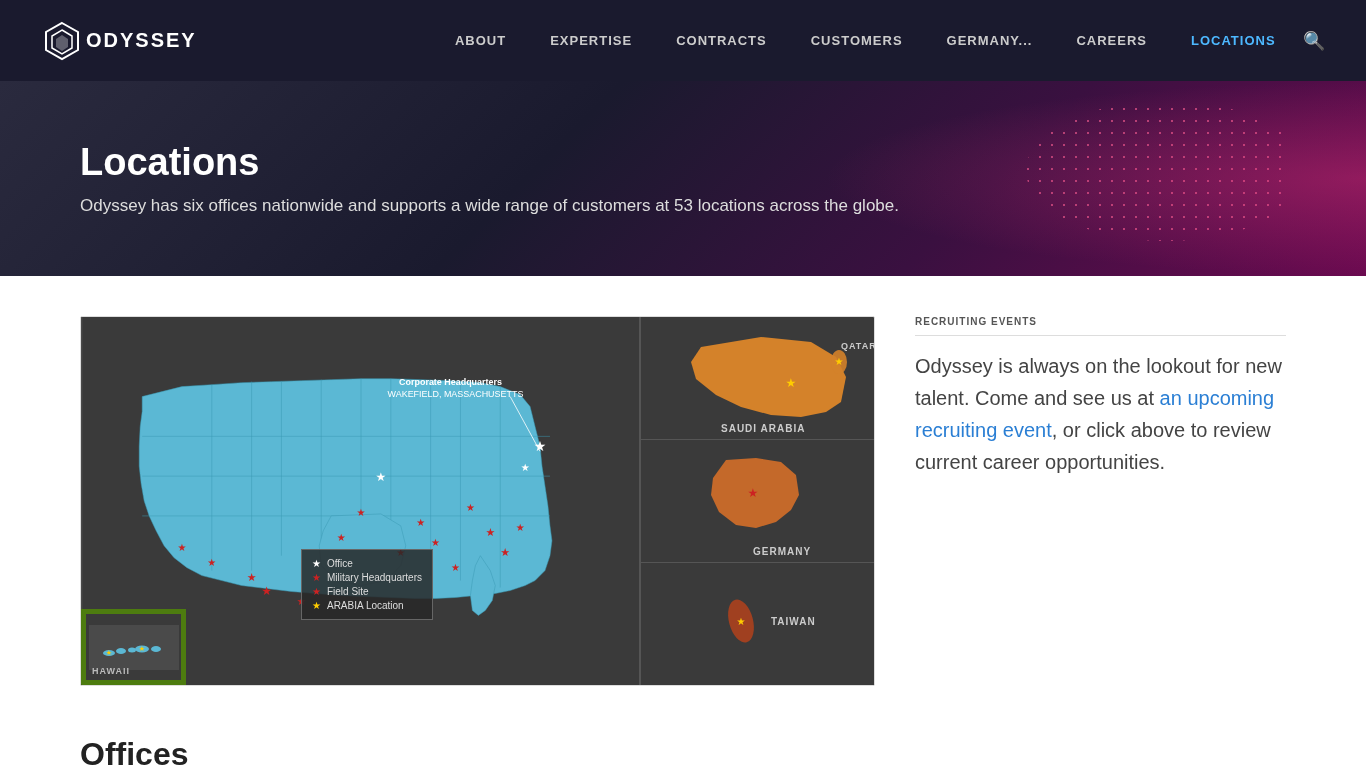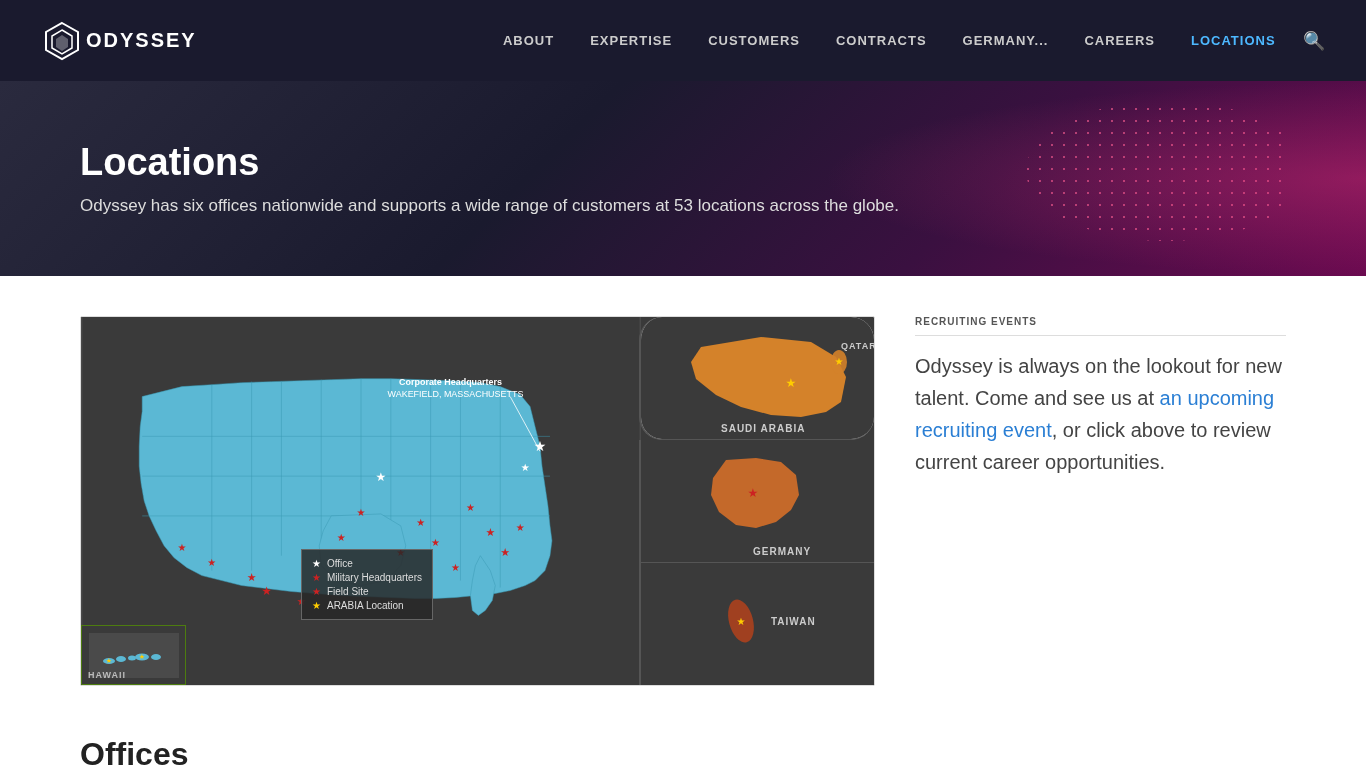--- a/index.html
+++ b/index.html
@@ -27,21 +27,21 @@
     }
     .nav-logo-text {
       color: #fff;
       font-size: 20px;
       font-weight: 700;
       letter-spacing: 2px;
     }
     .nav-links {
       display: flex;
       align-items: center;
-      gap: 0;
+      gap: 8px;
       list-style: none;
     }
     .nav-links li a {
       color: #ccc;
       text-decoration: none;
       font-size: 13px;
       font-weight: 600;
       letter-spacing: 1px;
       padding: 0 18px;
       height: 81px;
@@ -172,23 +172,23 @@
     .germany-shape {
       fill: #c4692a;
     }
 
     
     .hawaii-inset {
       position: absolute;
       bottom: 0;
       left: 0;
       width: 105px;
-      height: 60px;
+      height: 76px;
       background: #3a3a3a;
-      border: 1px solid #4d7c0f;
+      border: 5px solid #4d7c0f;
       display: flex;
       align-items: center;
       justify-content: center;
       z-index: 10;
     }
     .hawaii-label {
       color: #bbb;
       font-size: 9px;
       font-weight: 700;
       letter-spacing: 1px;
@@ -274,24 +274,24 @@
     <span class="nav-logo-text">ODYSSEY</span>
   </div>
   <ul class="nav-links">
     <li>
         <a href="#">ABOUT</a>
       </li>
     <li>
         <a href="#">EXPERTISE</a>
       </li>
     <li>
+        <a href="#">CONTRACTS</a>
+      </li>
+    <li>
         <a href="#">CUSTOMERS</a>
-      </li>
-    <li>
-        <a href="#">CONTRACTS</a>
       </li>
     <li>
         <a href="#">GERMANY...</a>
       </li>
     <li>
         <a href="#">CAREERS</a>
       </li>
     <li>
         <a href="#" class="active">LOCATIONS</a>
       </li>
@@ -359,21 +359,21 @@
           <text x="100" y="235" font-size="10" fill="#cc2222" text-anchor="middle">★</text>
 
           <line x1="460" y1="135" x2="430" y2="80" stroke="white" stroke-width="0.8"></line>
           <text x="370" y="68" font-size="9" fill="white" text-anchor="middle" font-weight="bold">Corporate Headquarters</text>
           <text x="375" y="80" font-size="9" fill="white" text-anchor="middle">WAKEFIELD, MASSACHUSETTS</text>
         </svg>
       </div>
 
       <div class="map-intl">
 
-        <div class="map-panel" style="background:#e5e5e5;border-radius:23px;">
+        <div class="map-panel" style="background:#e5e5e5;">
           <svg viewBox="0 0 235 123" width="235" height="123" style="position:absolute;top:0;left:0;">
             <rect width="235" height="123" fill="#3a3a3a"></rect>
 
             <path class="saudi-shape" d="M60,30 L120,20 L170,25 L195,40 L205,60 L200,85 L185,95 L160,100 L130,98 L100,90 L75,78 L55,62 L50,45 Z"></path>
 
             <ellipse cx="198" cy="45" rx="8" ry="12" fill="#d4822a" opacity="0.9"></ellipse>
             <text x="200" y="32" font-size="9" fill="#ccc" font-weight="700" letter-spacing="1">QATAR</text>
             <text x="80" y="115" font-size="10" fill="#ccc" font-weight="700" letter-spacing="1">SAUDI ARABIA</text>
 
             <text x="150" y="70" font-size="12" fill="#ffcc00" text-anchor="middle">★</text>

